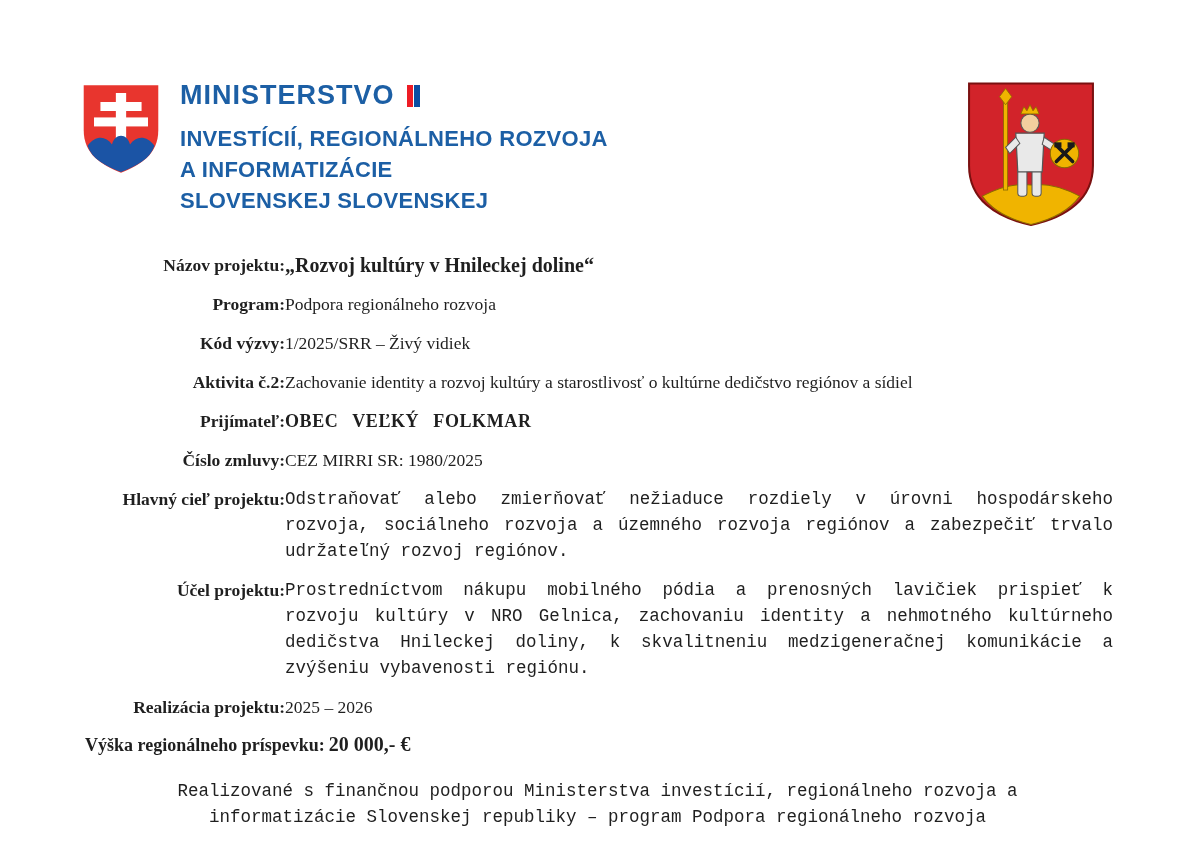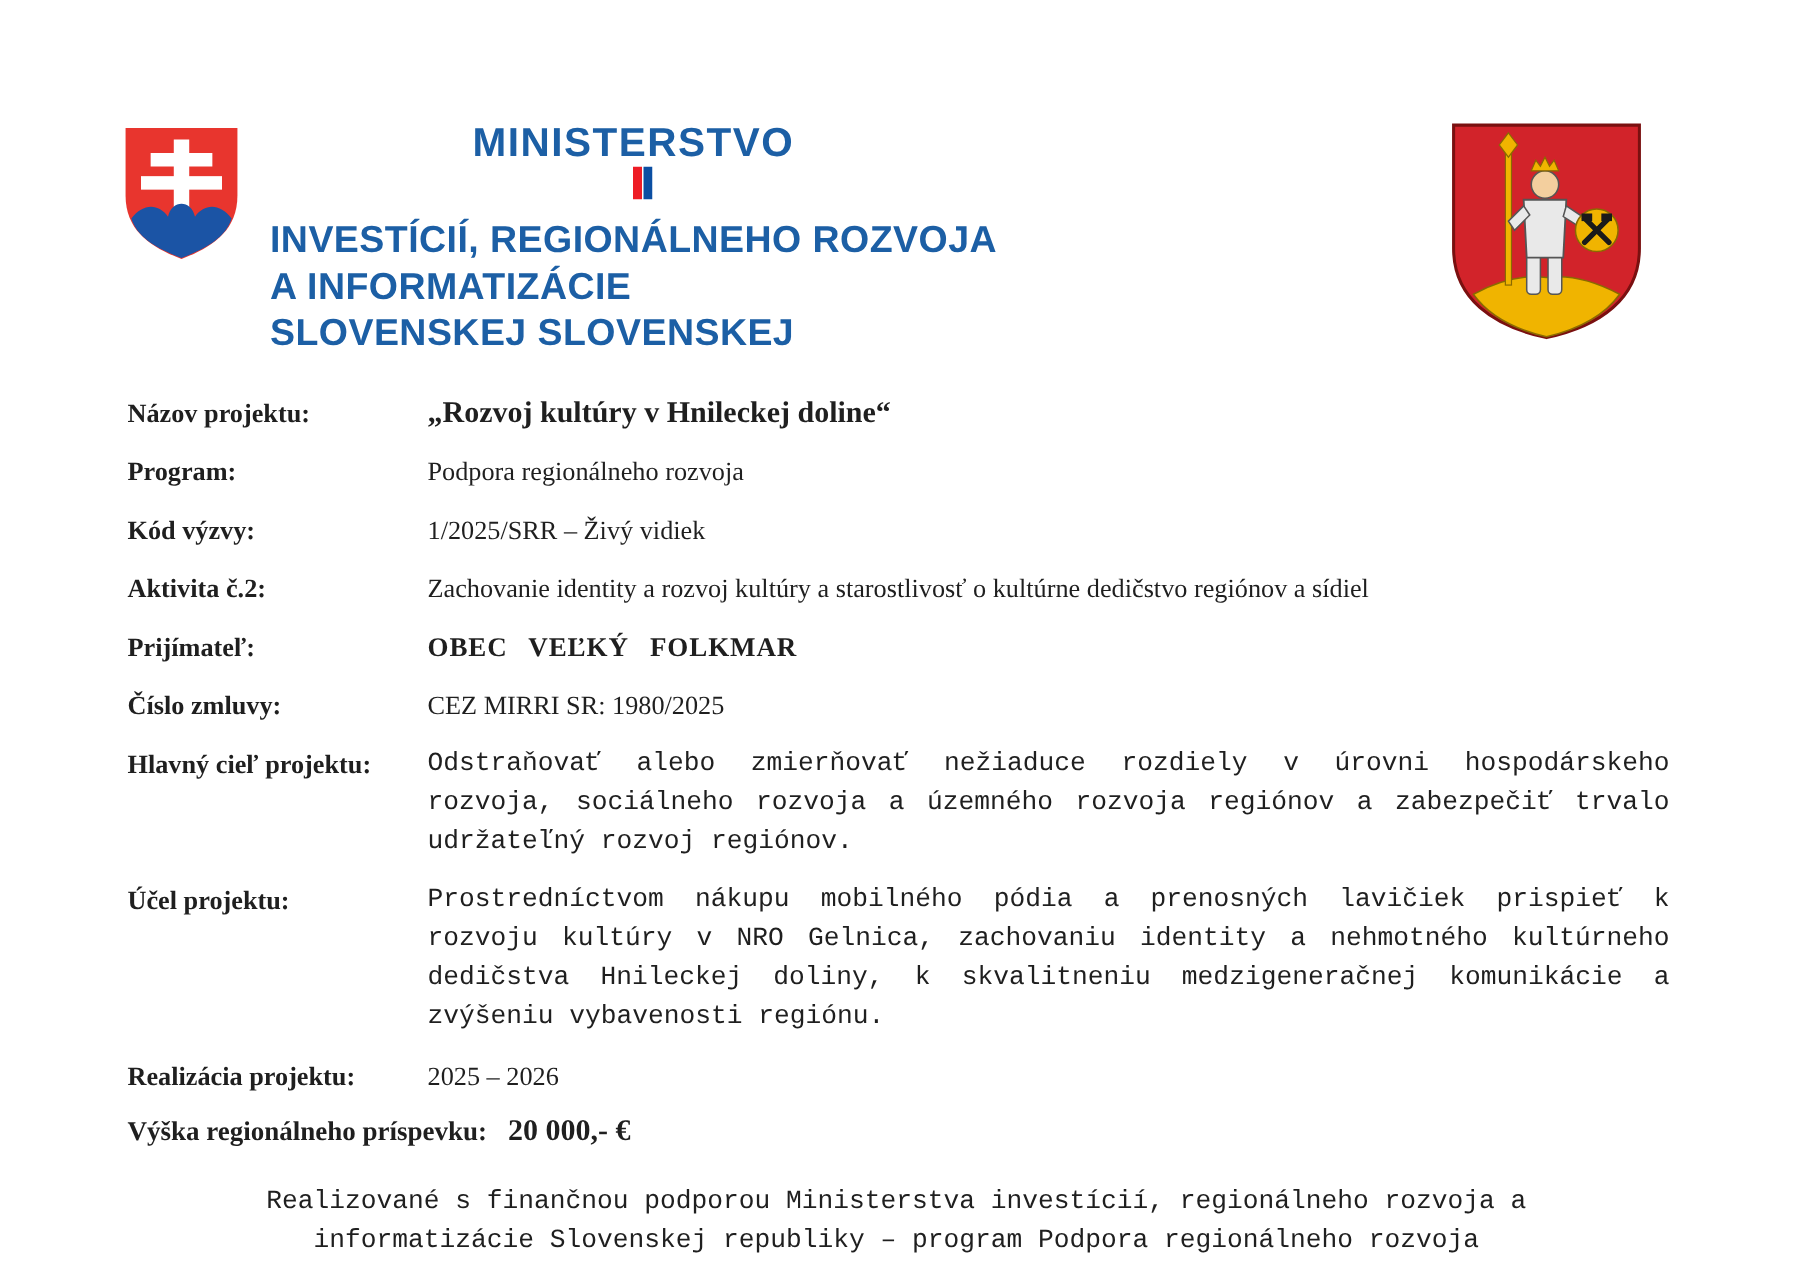--- a/index.html
+++ b/index.html
@@ -9,37 +9,37 @@
     position:relative;overflow:hidden;
   }
   .page{padding:80px 85px 0 80px;}
 
   
   .header{display:flex;align-items:flex-start;justify-content:space-between;}
   .brand{display:flex;align-items:flex-start;}
   .brand .shield{width:82px;height:90px;flex:0 0 auto;margin-top:4px;}
   .brand-text{margin-left:18px;font-family:"Liberation Sans", sans-serif;
     color:#1c5fa5;font-weight:bold;}
-  .brand-line1{font-size:27px;letter-spacing:1px;display:flex;align-items:center;flex-direction:column;}
+  .brand-line1{font-size:27px;letter-spacing:1px;display:flex;align-items:center;}
   .brand-flag{display:inline-block;margin-left:12px;}
-  .brand-rest{margin-top:12px;font-size:25px;line-height:31px;letter-spacing:0.3px;}
+  .brand-rest{margin-top:12px;font-size:22px;line-height:31px;letter-spacing:0.3px;}
   .coa{width:132px;height:148px;margin-right:18px;flex:0 0 auto;}
 
   
   .fields{margin-top:24px;padding-left:5px;}
   .row{display:flex;margin-bottom:13px;line-height:26px;}
-  .row .label{flex:0 0 200px;font-weight:bold;font-size:17.5px;}
+  .row .label{flex:0 0 200px;font-weight:bold;font-size:17.5px;text-align:right;}
   .row .value{flex:1;font-size:17.5px;padding-right:2px;}
   .row.justify .value{text-align:justify;font-family:Liberation Mono, monospace;}
   .row.r-title .value{font-weight:bold;font-size:20px;line-height:26px;}
   .row.r-recipient .value{font-weight:bold;font-size:18px;letter-spacing:0.6px;word-spacing:9px;}
 
   .contribution{margin-top:8px;padding-left:5px;font-weight:bold;}
   .contribution .c-label{font-size:18px;}
-  .contribution .c-value{font-size:20px;margin-left:10px;}
+  .contribution .c-value{font-size:20px;}
 
   .footer{margin-top:22px;text-align:center;}
   .footer .footer-text{display:inline-block;max-width:990px;font-size:17.5px;line-height:26px;font-family:Liberation Mono, monospace;}
 </style>
 </head>
 <body>
 
 <div class="page">
 
   <div class="header">

